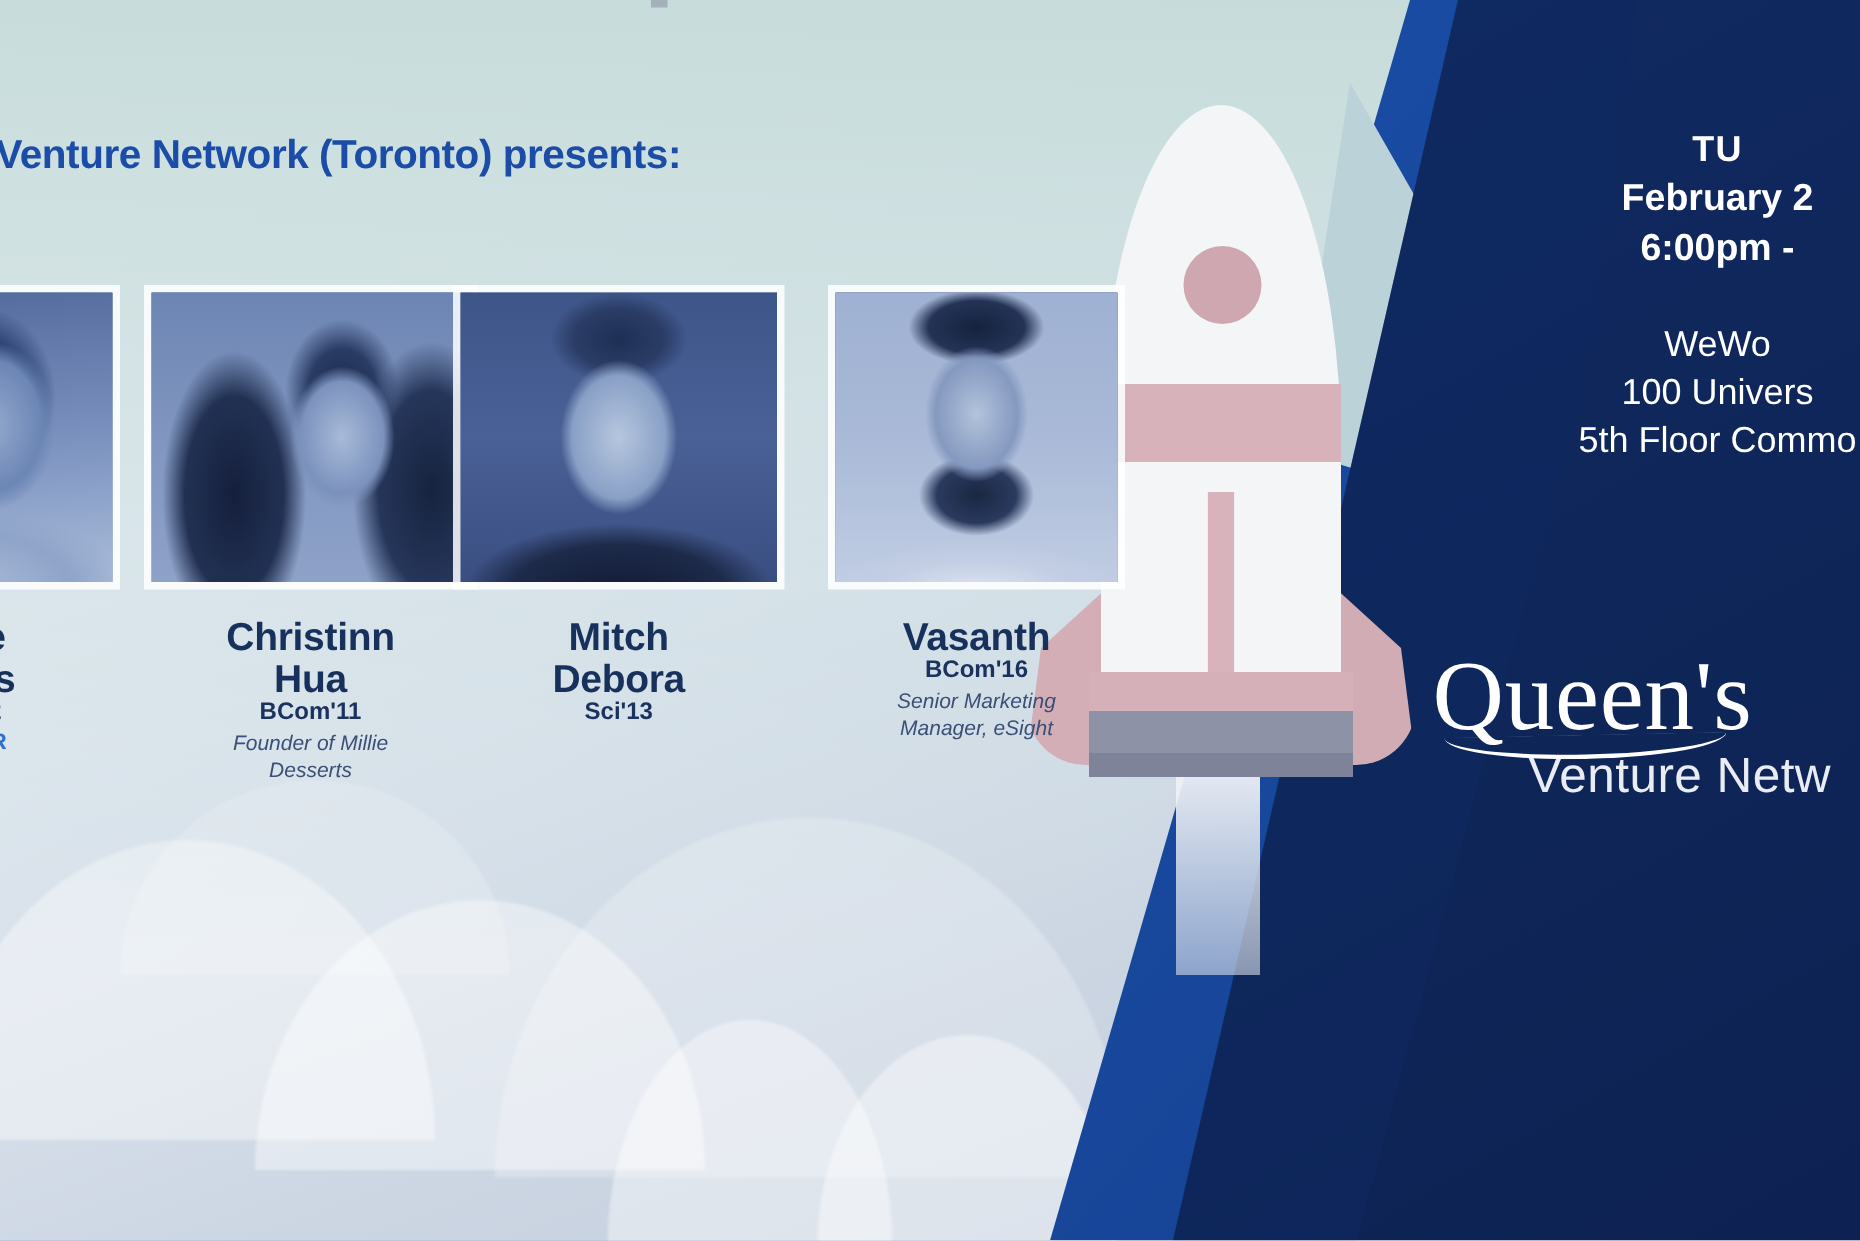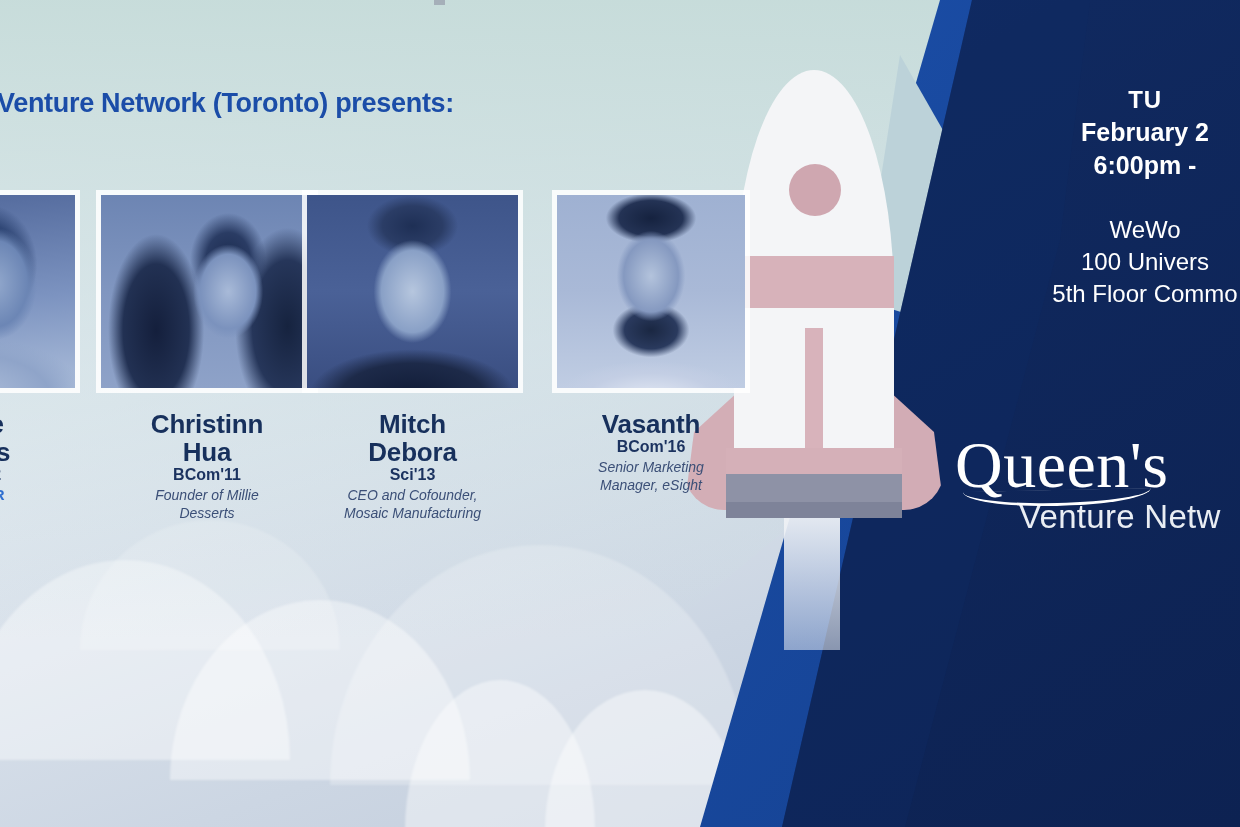--- a/index.html
+++ b/index.html
@@ -288,24 +288,20 @@
             radial-gradient(ellipse 50px 66px at 50% 50%, #b6c6de 0%, #89a0c6 62%, transparent 78%),
             radial-gradient(ellipse 60px 40px at 50% 16%, #1e2f55 0%, #2b3d66 50%, transparent 76%),
             radial-gradient(ellipse 120px 54px at 50% 104%, #101b36 0%, #1d2a49 60%, transparent 86%),
             linear-gradient(180deg,#3e558a 0%, #4a6197 50%, #3a4e81 100%);"></div>
       </div>
       <div class="sp-name">
         <span>Mitch</span><br>
         <span>Debora</span>
       </div>
       <div class="sp-grad">Sci'13</div>
-      <div class="sp-title">
-        <span>CEO and Cofounder,</span><br>
-        <span>Mosaic Manufacturing</span>
-      </div>
     </div>
 
     <div class="speaker" style="left:557px;width:188px;">
       <div class="photo" style="width:188px;height:193px;">
         <div class="duotone"></div>
         <div class="face" style="background:
             radial-gradient(ellipse 44px 58px at 50% 42%, #b3c3dc 0%, #8599c0 62%, transparent 78%),
             radial-gradient(ellipse 58px 32px at 50% 12%, #15223f 0%, #243355 55%, transparent 78%),
             radial-gradient(ellipse 48px 34px at 50% 70%, #1a2742 0%, #2a3a5e 55%, transparent 80%),
             radial-gradient(ellipse 110px 44px at 50% 106%, #e3e9f4 0%, #c3cee4 60%, transparent 88%),

